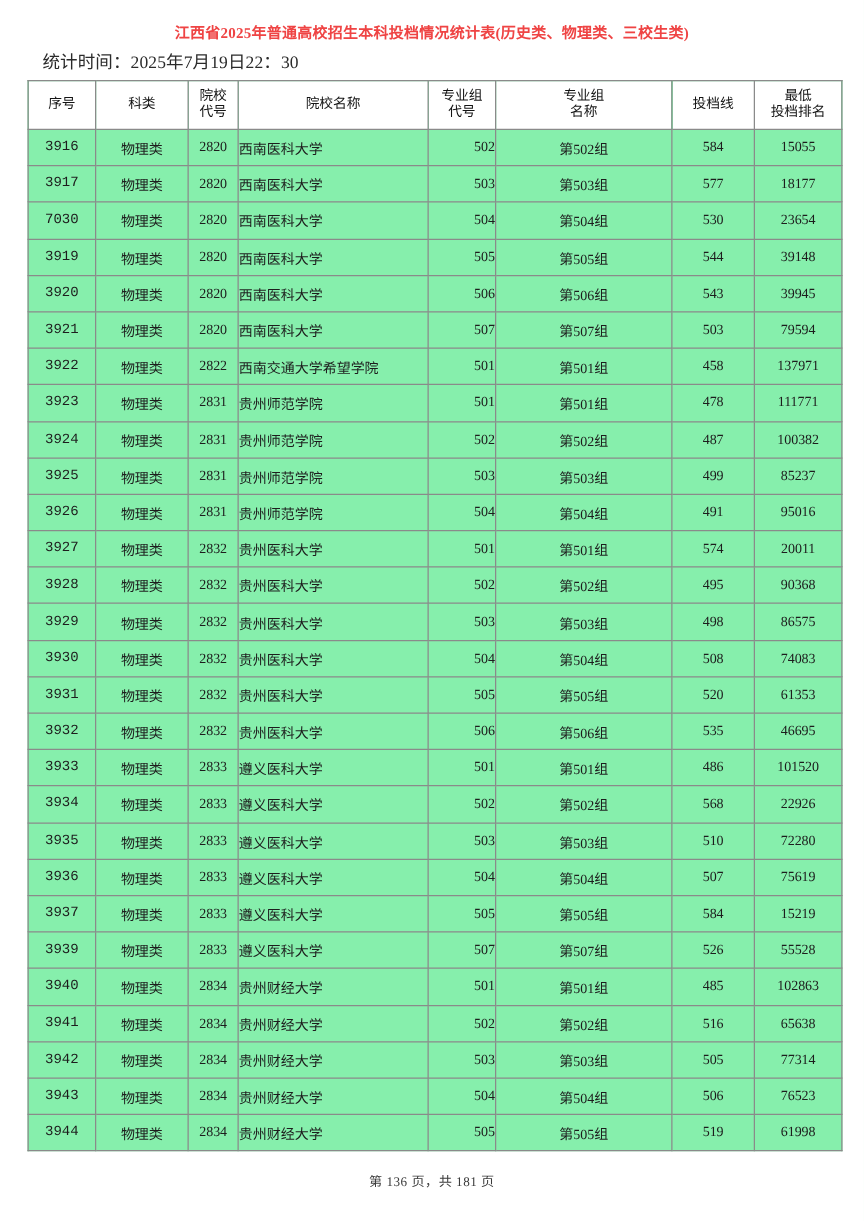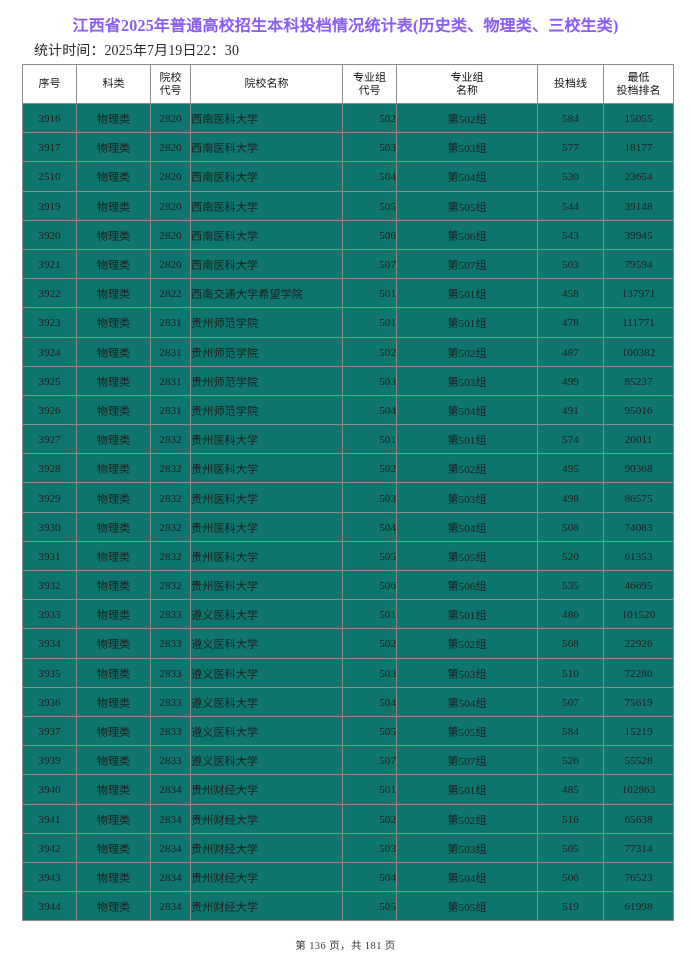--- a/index.html
+++ b/index.html
@@ -19,24 +19,24 @@
     position: relative;
     width: 691px;
     height: 977px;
     box-sizing: border-box;
     padding: 0;
     overflow: hidden;
     background: #fff;
   }
   .doc-title {
     text-align: center;
-    font-size: 16px;
+    font-size: 12px;
     font-weight: bold;
     letter-spacing: 0.2px;
-    color: #8b5cf6;
+    color: #ef4444;
     margin: 0;
     padding-top: 17px;
     line-height: 18px;
     white-space: nowrap;
   }
   .stat-time {
     font-size: 14px;
     color: #2b2b2b;
     margin: 0;
     padding-left: 34px;
@@ -45,21 +45,21 @@
     letter-spacing: 0.1px;
     white-space: nowrap;
   }
   .table-wrap {
     padding: 6px 18px 0 22px;
   }
   table.data-table {
     border-collapse: collapse;
     width: 651px;
     table-layout: fixed;
-    background: #0f766e;
+    background: #86efac;
   }
   table.data-table th,
   table.data-table td {
     border: 1px solid #8a8a8a;
     font-weight: normal;
     padding: 0;
     vertical-align: middle;
     overflow: hidden;
     white-space: nowrap;
   }
@@ -82,21 +82,21 @@
   
   col.c-seq      { width: 54px; }
   col.c-subject  { width: 74px; }
   col.c-code     { width: 40px; }
   col.c-school   { width: 152px; }
   col.c-grpcode  { width: 54px; }
   col.c-grpname  { width: 141px; }
   col.c-line     { width: 66px; }
   col.c-rank     { width: 70px; }
 
-  td.seq      { text-align: center; }
+  td.seq      { text-align: center; font-family: Liberation Mono, monospace; }
   td.subject  { text-align: center; color: #3c3c3c; }
   td.code     { text-align: center; }
   td.school   { text-align: left; padding-left: 3px; color: #3a3a3a; }
   td.grpcode  { text-align: right; }
   td.grpname  { text-align: center; padding-left: 5px; color: #3a3a3a; }
   td.line     { text-align: center; font-family: Liberation Serif, serif; }
   td.rank     { text-align: center; }
 
   .page-footer {
     text-align: center;
@@ -175,21 +175,21 @@
             <td class="seq">3917</td>
             <td class="subject">物理类</td>
             <td class="code">2820</td>
             <td class="school">西南医科大学</td>
             <td class="grpcode">503</td>
             <td class="grpname">第503组</td>
             <td class="line">577</td>
             <td class="rank">18177</td>
           </tr>
           <tr>
-            <td class="seq">2510</td>
+            <td class="seq">7030</td>
             <td class="subject">物理类</td>
             <td class="code">2820</td>
             <td class="school">西南医科大学</td>
             <td class="grpcode">504</td>
             <td class="grpname">第504组</td>
             <td class="line">530</td>
             <td class="rank">23654</td>
           </tr>
           <tr>
             <td class="seq">3919</td>

